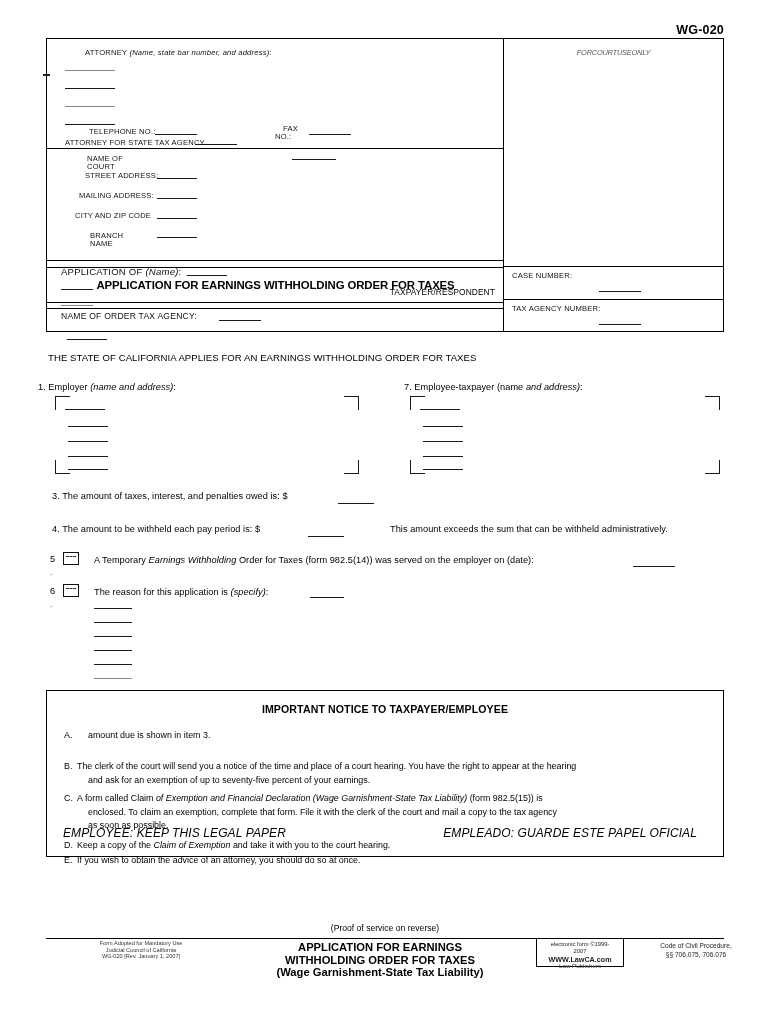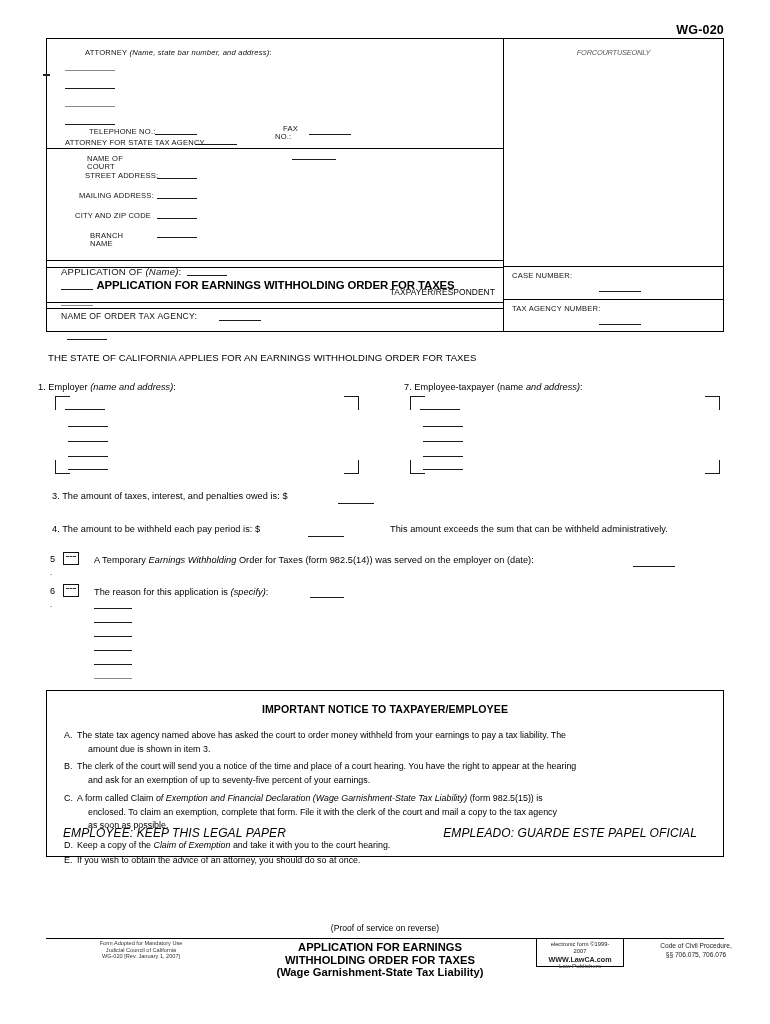--- a/index.html
+++ b/index.html
@@ -446,21 +446,20 @@
   <div class="rule" style="left:94px; top:650px; width:38px;"></div>
   <div class="rule" style="left:94px; top:664px; width:38px;"></div>
   <div class="rule light" style="left:94px; top:678px; width:38px;"></div>
 
   <div class="notice-box">
     <div class="notice-title">IMPORTANT NOTICE TO TAXPAYER/EMPLOYEE</div>
 
     <div class="notice-item" style="top:38px;">
       <span class="ltr">A.</span>
       <span class="txt">
-        <span>The state tax agency named above has asked the court to order money withheld from your earnings to pay a tax liability. The</span>
         <span class="ind">amount due is shown in item 3.</span>
       </span>
     </div>
 
     <div class="notice-item" style="top:69px;">
       <span class="ltr">B.</span>
       <span class="txt">
         <span>The clerk of the court will send you a notice of the time and place of a court hearing. You have the right to appear at the hearing</span>
         <span class="ind">and ask for an exemption of up to seventy-five percent of your earnings.</span>
       </span>

